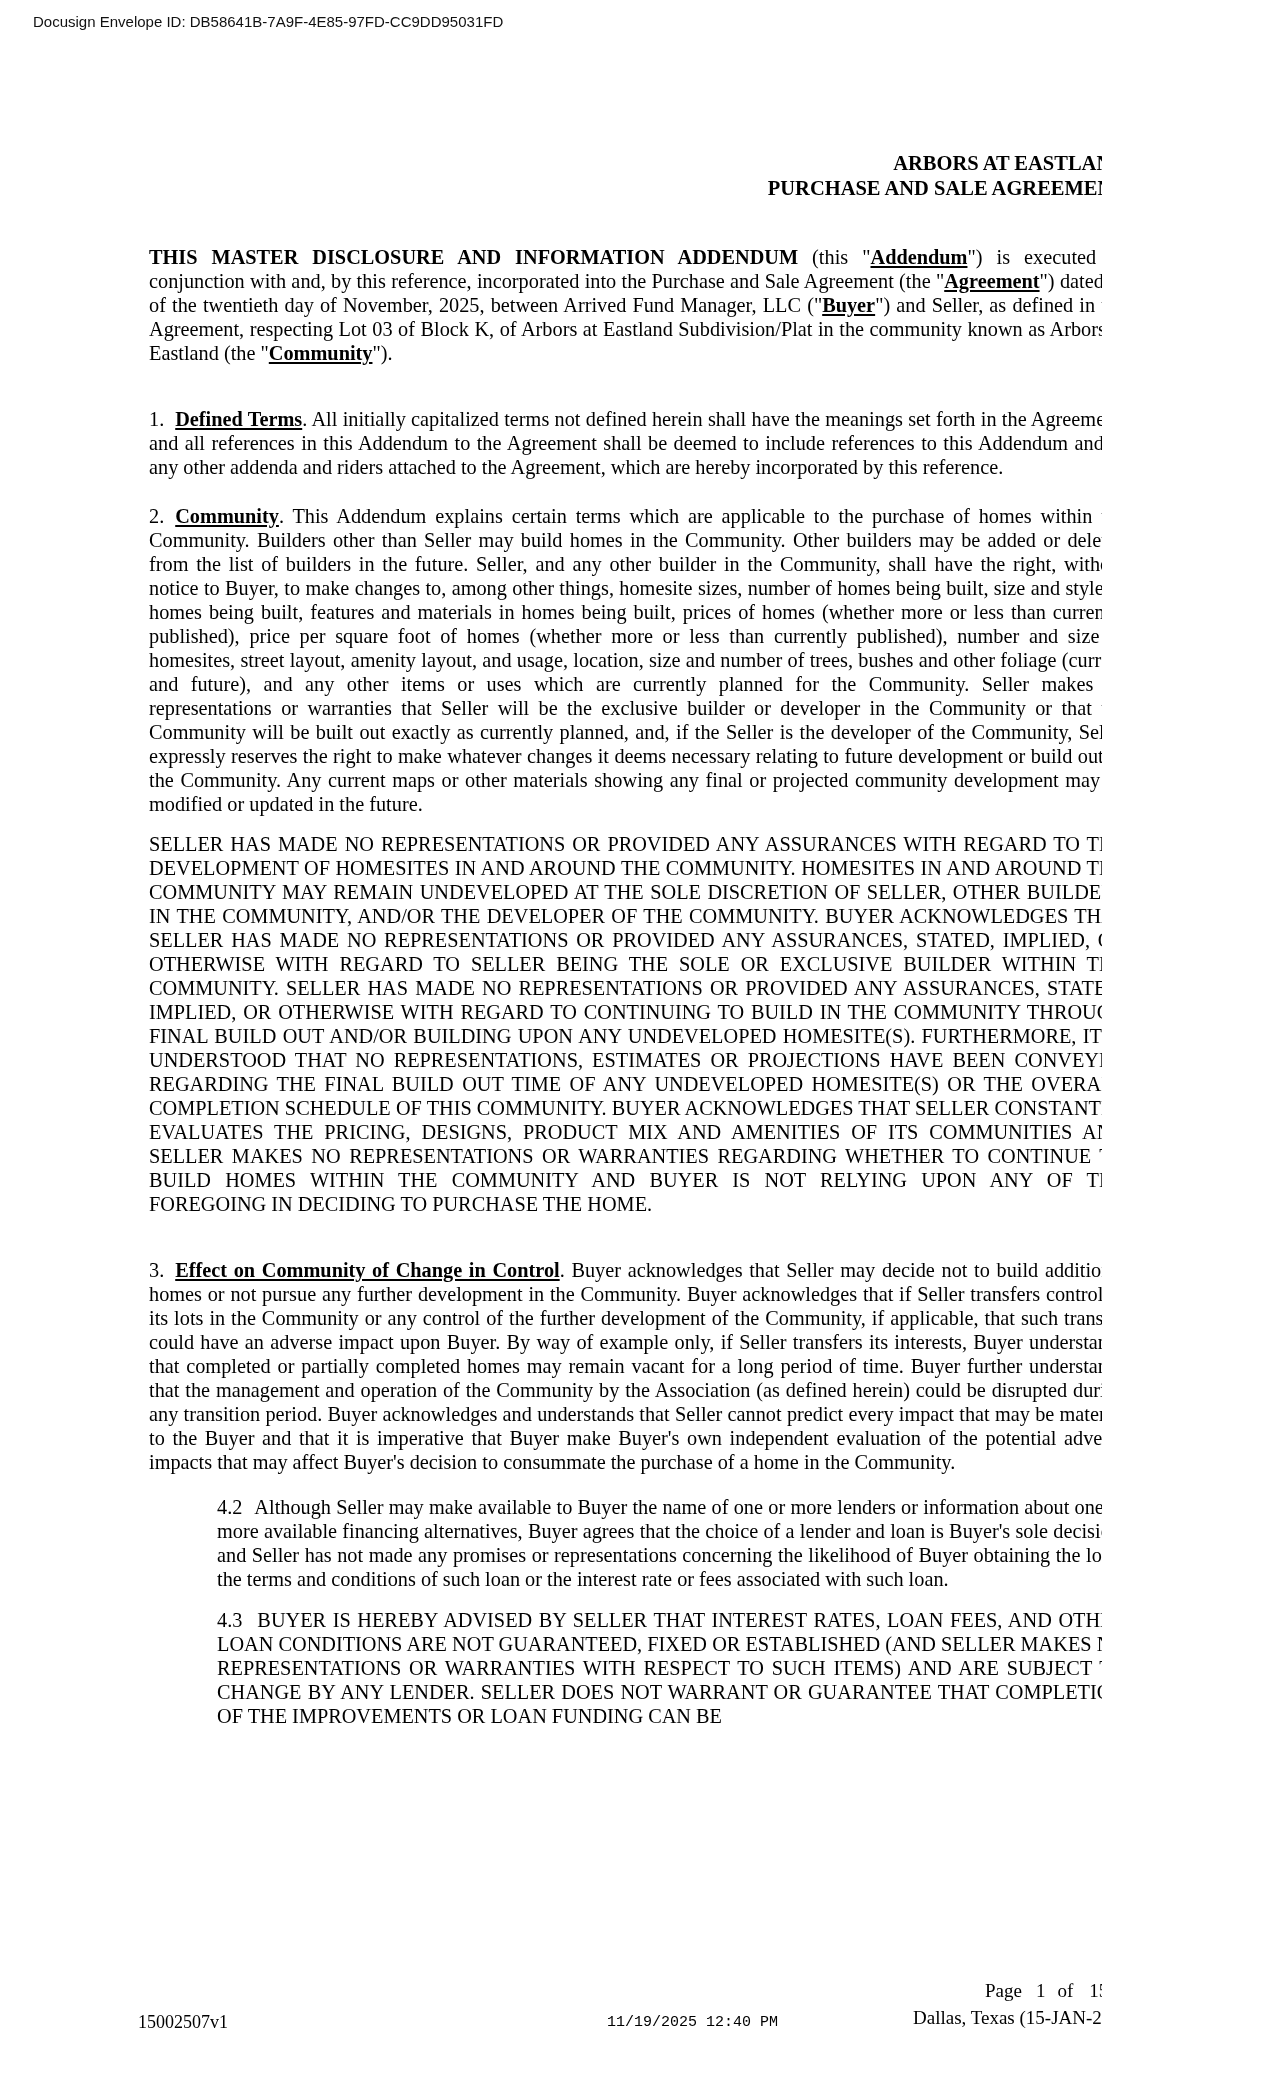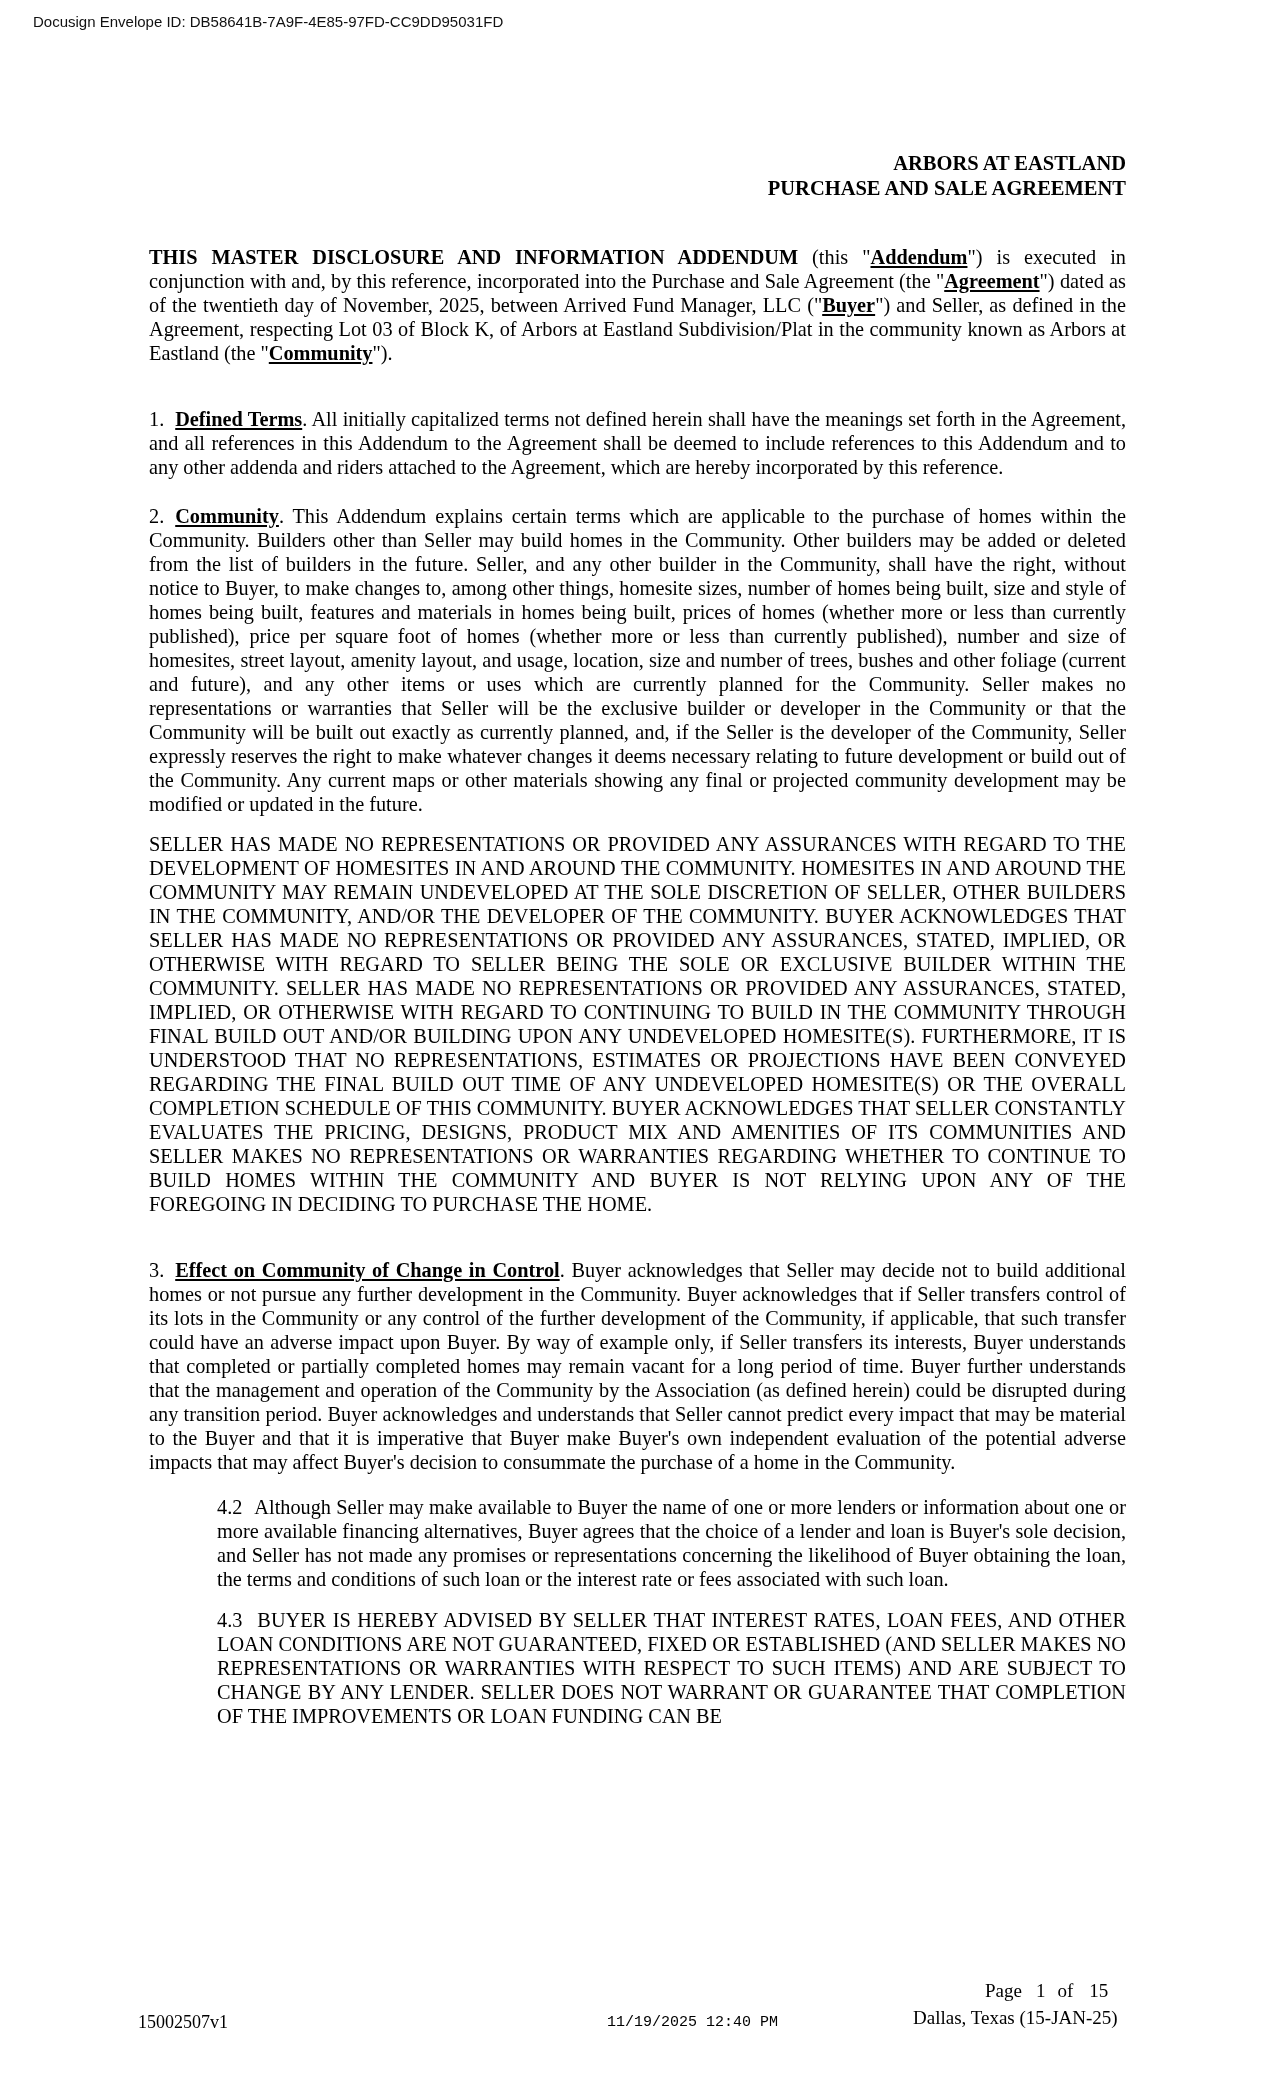--- a/index.html
+++ b/index.html
@@ -4,21 +4,20 @@
 <style>
   html,body{margin:0;padding:0;background:#ffffff;}
   .page{
     position:relative;
     width:1102px;
     height:2100px;
     background:#ffffff;
     color:#000000;
     font-family:"Liberation Serif","DejaVu Serif",serif;
     overflow:hidden;
-    padding-left:40px;
   }
   .envelope{
     position:absolute;
     left:33px;
     top:13px;
     font-family:"Liberation Sans","DejaVu Sans",sans-serif;
     font-size:15px;
     color:#111111;
     white-space:nowrap;
   }

